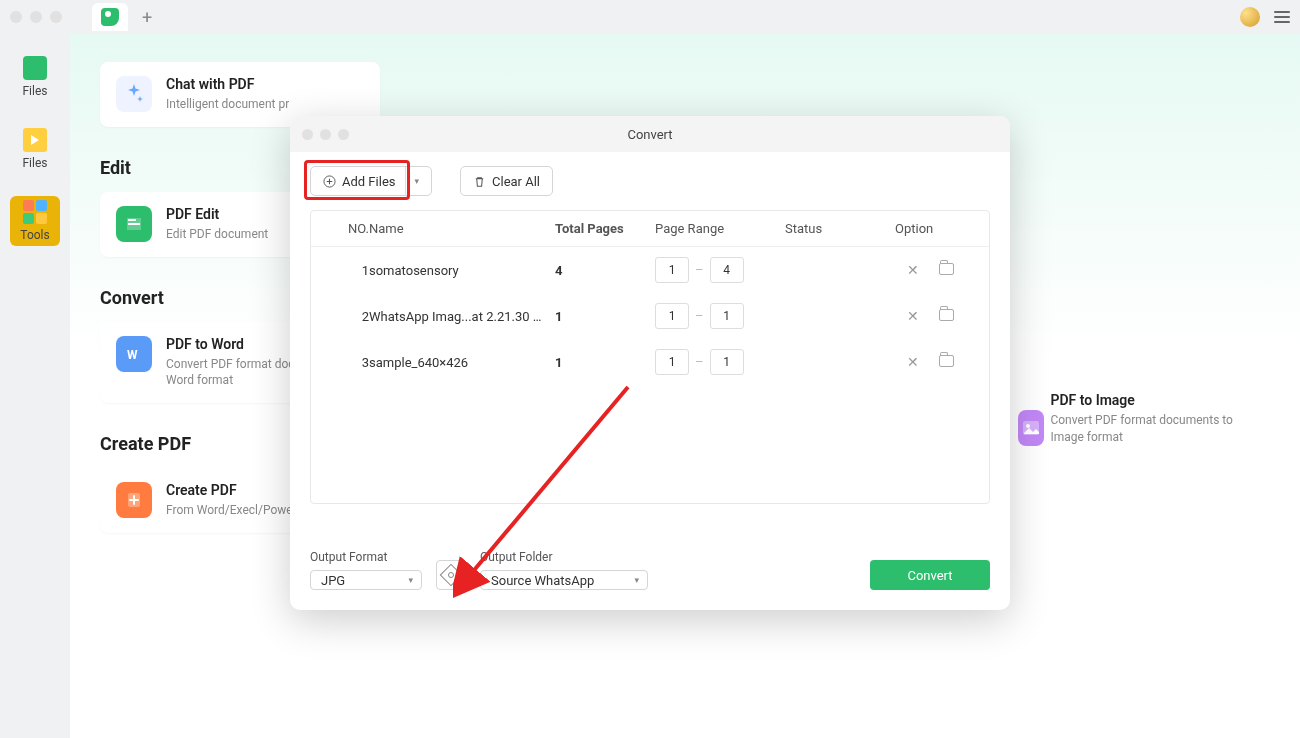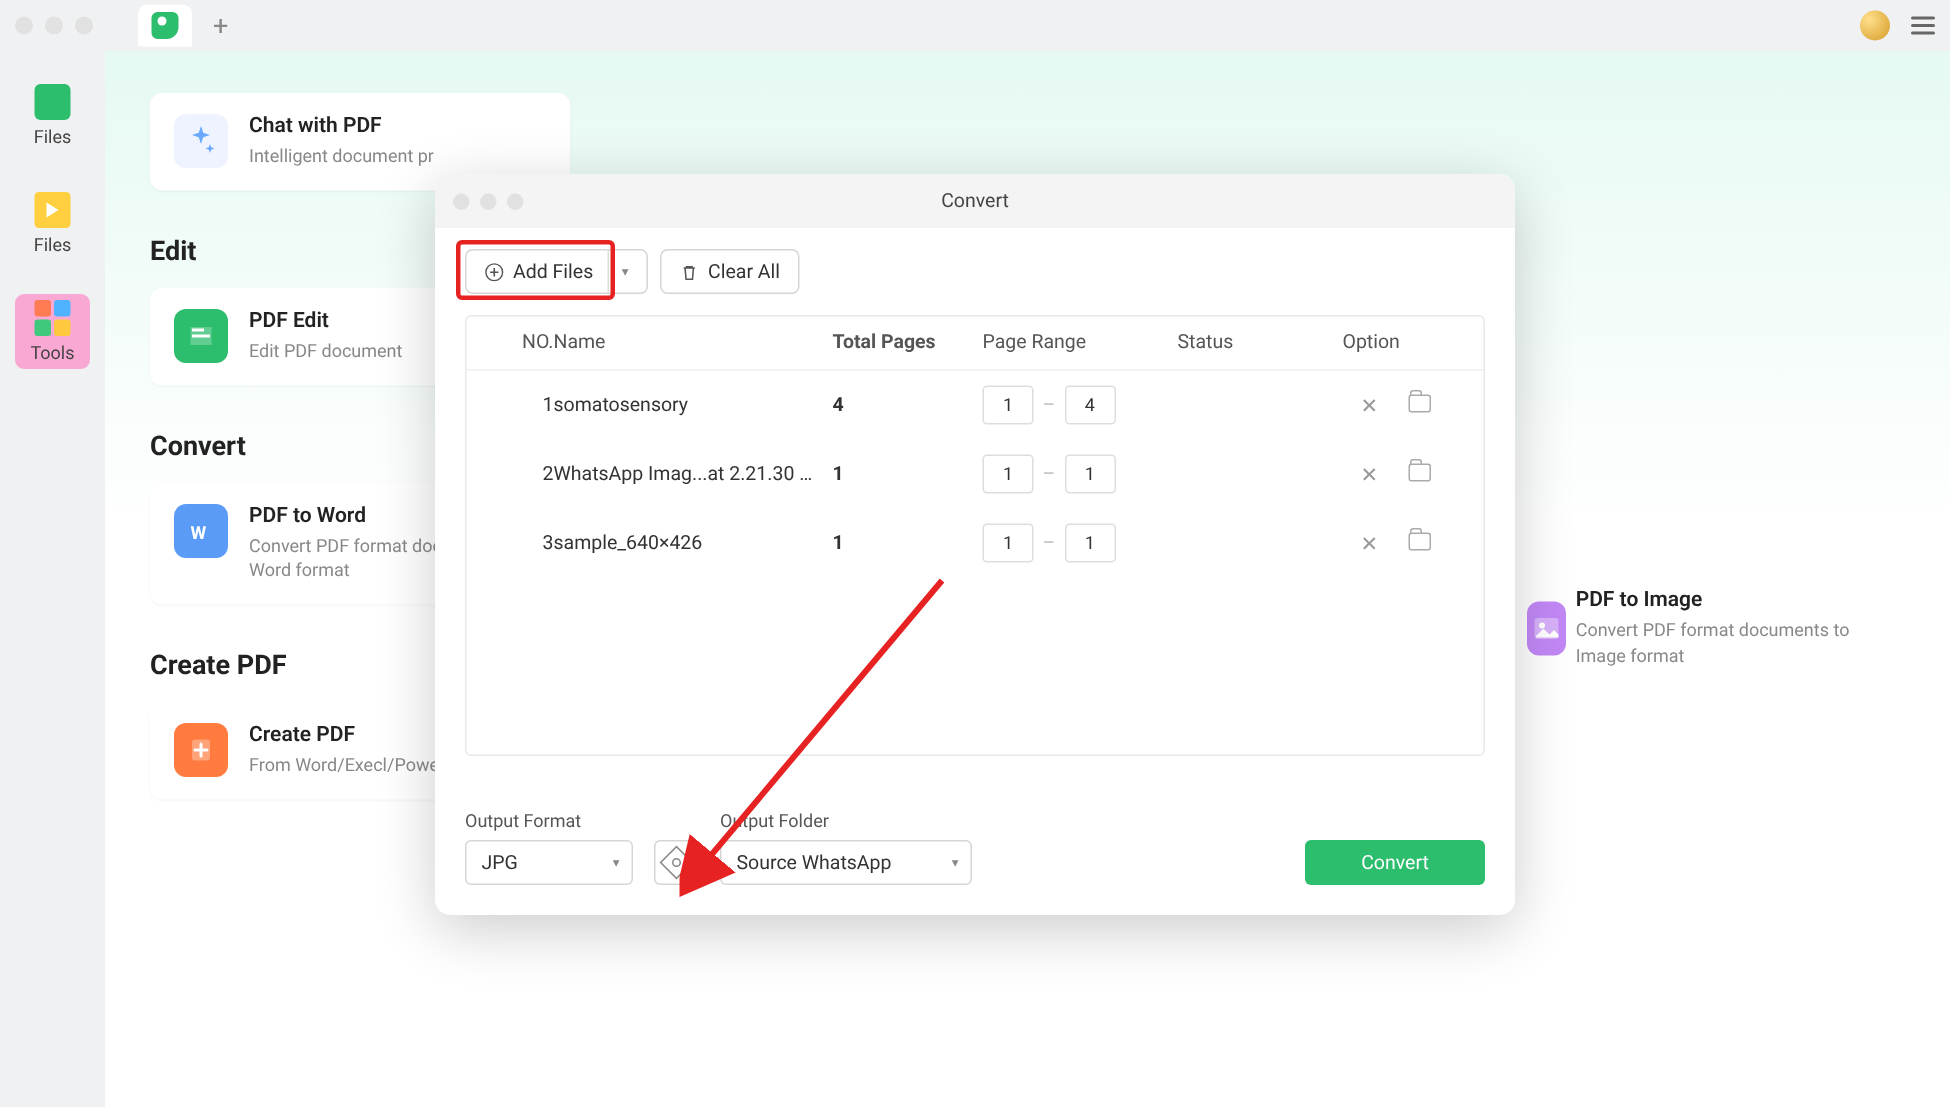--- a/index.html
+++ b/index.html
@@ -15,21 +15,21 @@
   .newtab { color:#888; font-size:18px; padding:0 6px; cursor:pointer; }
   .titlebar-right { margin-left: auto; display:flex; align-items:center; gap:14px; }
   .avatar { width:20px; height:20px; border-radius:50%; background: radial-gradient(circle at 30% 30%, #ffe08a, #d59b2a); }
   .menu-icon { display:flex; flex-direction:column; gap:3px; }
   .menu-icon span { width:16px; height:2px; background:#666; border-radius:1px; }
 
   
   .app-body { display:flex; height: calc(738px - 34px); }
   .sidebar { width: 70px; background:#f0f1f2; padding-top: 18px; display:flex; flex-direction:column; align-items:center; gap:22px; }
   .side-item { width:50px; text-align:center; font-size:12px; color:#444; padding:4px 0; border-radius:6px; cursor:pointer;}
-  .side-item.active { background:#f9a8d4; }
+  .side-item.active { background:#eab308; }
   .side-ico { width:24px; height:24px; margin:0 auto 4px; border-radius:4px; display:block; }
   .ico-files { background:#2cbd6d; }
   .ico-open { background:#ffcf3f; border-radius:3px; position:relative; }
   .ico-open::after{ content:''; position:absolute; left:8px; top:7px; border-left:8px solid #fff; border-top:5px solid transparent; border-bottom:5px solid transparent; }
   .ico-tools { display:grid; grid-template-columns:1fr 1fr; grid-template-rows:1fr 1fr; gap:2px;}
   .ico-tools span:nth-child(1){background:#ff7b54;} .ico-tools span:nth-child(2){background:#4fb3ff;}
   .ico-tools span:nth-child(3){background:#3fc97c;} .ico-tools span:nth-child(4){background:#ffc93f;}
   .ico-tools span{ border-radius:2px; }
 
   
@@ -45,53 +45,53 @@
   .ic-chat { background:#eef3ff;}
   .ic-chat svg{}
   .ic-edit { background:#2cbd6d;}
   .ic-word { background:#5b9bf8;}
   .ic-image { background:#c288f6;}
   .ic-create { background:#ff7b3f;}
   .modal { position:absolute; left:290px; top:116px; width:720px; height:494px; background:#fff; border-radius:10px; box-shadow: 0 10px 40px rgba(0,0,0,0.2); display:flex; flex-direction:column; overflow:hidden;}
   .modal-title { height:36px; background:#f4f4f4; display:flex; align-items:center; justify-content:center; position:relative; font-size:13px; color:#444;}
   .modal-traffic{ position:absolute; left:12px; display:flex; gap:7px;}
   .modal-traffic span{ width:11px; height:11px; border-radius:50%; background:#e1e1e1;}
-  .modal-toolbar { padding:14px 20px; display:flex; gap:8px; align-items:center;}
+  .modal-toolbar { padding:14px 20px; display:flex; gap:28px; align-items:center;}
   .btn { height:30px; padding:0 12px; border:1px solid #d5d5d5; border-radius:5px; background:#fff; font-size:13px; color:#333; display:inline-flex; align-items:center; gap:6px; cursor:pointer;}
   .btn-addfiles { position:relative;}
   .btn-addfiles .caret{ font-size:9px; color:#888; margin-left:4px; border-left:1px solid #ddd; padding-left:8px; height:100%; display:flex; align-items:center;}
   .red-box { position:absolute; left:14px; top:8px; width:106px; height:40px; border:3px solid #e62222; border-radius:4px; pointer-events:none;}
 
   .table-wrap{ margin:0 20px; border:1px solid #e8e8e8; border-radius:4px; height:294px; overflow:hidden;}
   .thead{ display:flex; padding:10px 14px; font-size:13px; color:#555; border-bottom:1px solid #eee; position:relative;}
   .col-no{ width:44px;text-align:right;} .col-name{ width:186px;} .col-pages{ width:100px;font-weight:bold;} .col-range{ width:130px;} .col-status{ width:100px;} .col-option{ flex:1; padding-left:10px;}
   .trow{ display:flex; align-items:center; padding:10px 14px; font-size:13px; color:#333;}
   .trow .col-name{ white-space:nowrap; overflow:hidden; text-overflow:ellipsis; padding-right:8px;}
   .range-inp{ width:34px; height:26px; border:1px solid #ddd; border-radius:3px; text-align:center; font-size:12px; color:#333;}
   .range-sep{ color:#bbb; margin:0 6px;}
   .opt-icons{ display:flex; gap:20px; padding-left:22px; color:#999;}
   .opt-icons span{ cursor:pointer; font-size:14px;}
   .icon-x::before{ content:'✕'; }
   .icon-folder{ width:15px; height:12px; border:1.5px solid #aaa; border-radius:2px; display:inline-block; position:relative; top:1px;}
   .icon-folder::before{ content:''; position:absolute; top:-4px; left:0; width:6px; height:3px; border:1.5px solid #aaa; border-bottom:none; border-radius:2px 2px 0 0;}
 
   .modal-footer{ margin-top:auto; padding:14px 20px 20px; display:flex; align-items:flex-end; gap:14px;}
   .footer-col{ display:flex; flex-direction:column; gap:6px; font-size:12px; color:#555;}
-  .select{ height:30px; border:1px solid #d5d5d5; border-radius:4px; padding:0 26px 0 10px; font-size:13px; color:#333; background:#fff; position:relative; display:flex; align-items:center; min-width:112px;}
+  .select{ height:20px; border:1px solid #d5d5d5; border-radius:4px; padding:0 26px 0 10px; font-size:13px; color:#333; background:#fff; position:relative; display:flex; align-items:center; min-width:112px;}
   .select .caret{ position:absolute; right:8px; font-size:9px; color:#888;}
   .icon-btn{ width:30px; height:30px; border:1px solid #d5d5d5; border-radius:4px; display:flex; align-items:center; justify-content:center; cursor:pointer;}
   .gear-shape{ width:16px; height:16px; border:1.5px solid #888; transform:rotate(45deg);}
   .gear-inner{ width:6px; height:6px; border:1.5px solid #888; border-radius:50%; position:absolute;}
   .btn-convert{ margin-left:auto; width:120px; height:30px; background:#2cbd6d; color:#fff; border:none; border-radius:4px; font-size:13px; cursor:pointer;}
 
   
   .arrow-svg{ position:absolute; left:453px; top:375px; pointer-events:none; }
 
   
-  .card-right { position:absolute; left:1002px; top:378px; width:254px; background:#fff; border-radius:8px; padding:14px 16px; display:flex; gap:6px; align-items:center;}
+  .card-right { position:absolute; left:1002px; top:378px; width:254px; background:#fff; border-radius:8px; padding:14px 16px; display:flex; gap:6px; align-items:flex-end;}
   .card-right h3{font-size:14px; font-weight:600; color:#222; margin-bottom:4px;}
   .card-right p{font-size:12px; color:#888; line-height:1.4;}
 </style>
 </head>
 <body>
 
 <div class="titlebar">
   <div class="traffic">
     <span></span>
       <span></span>

